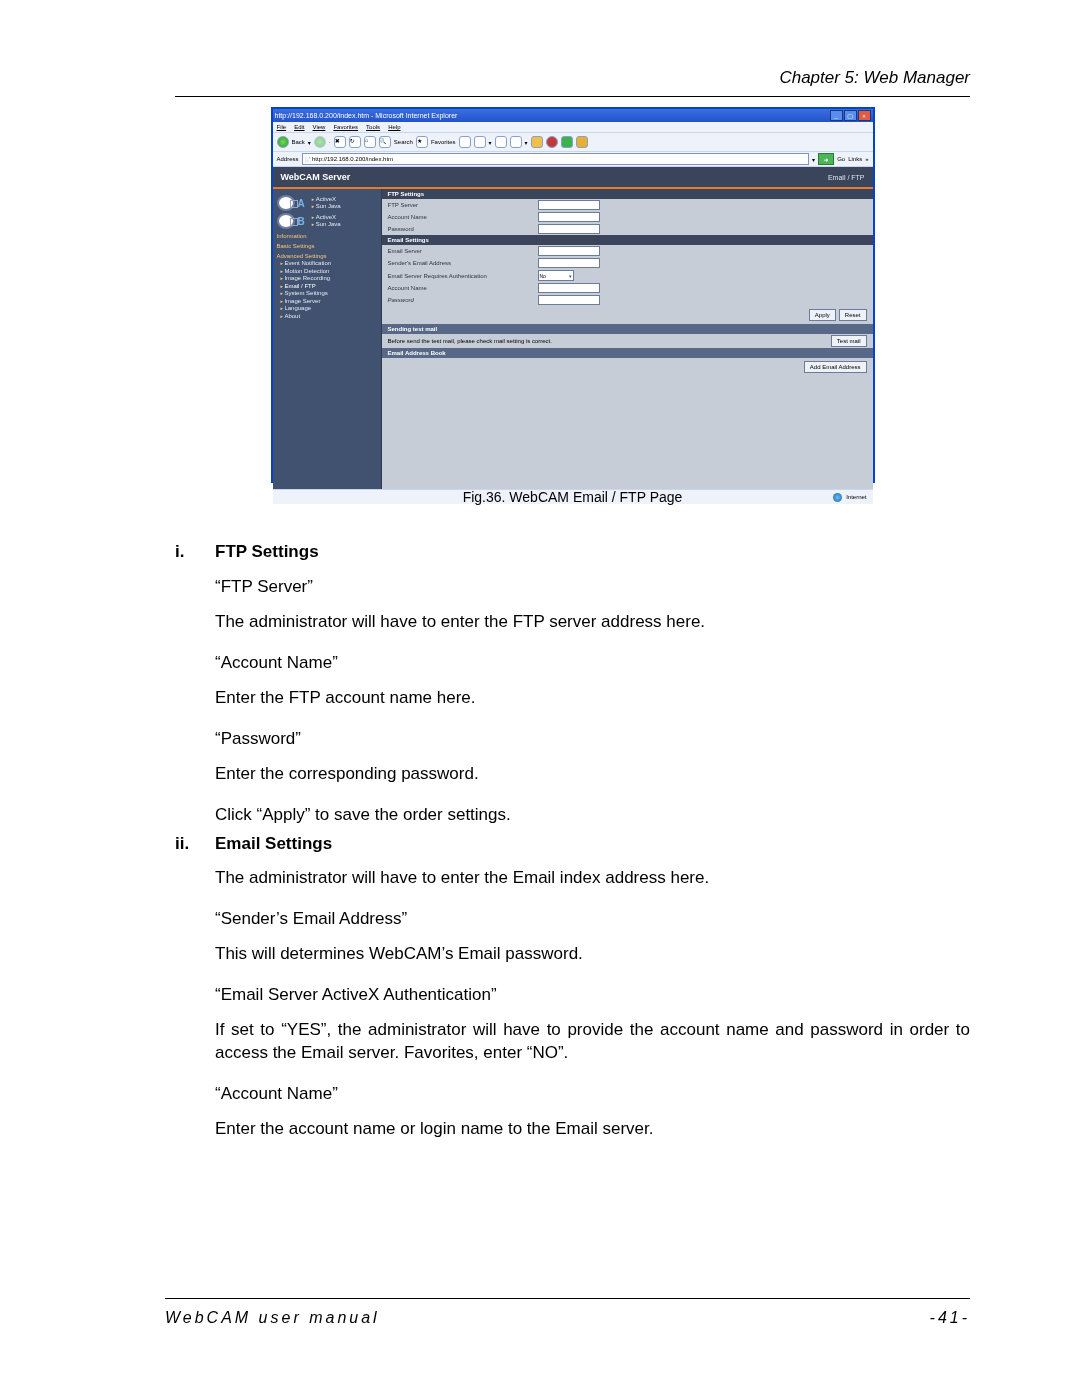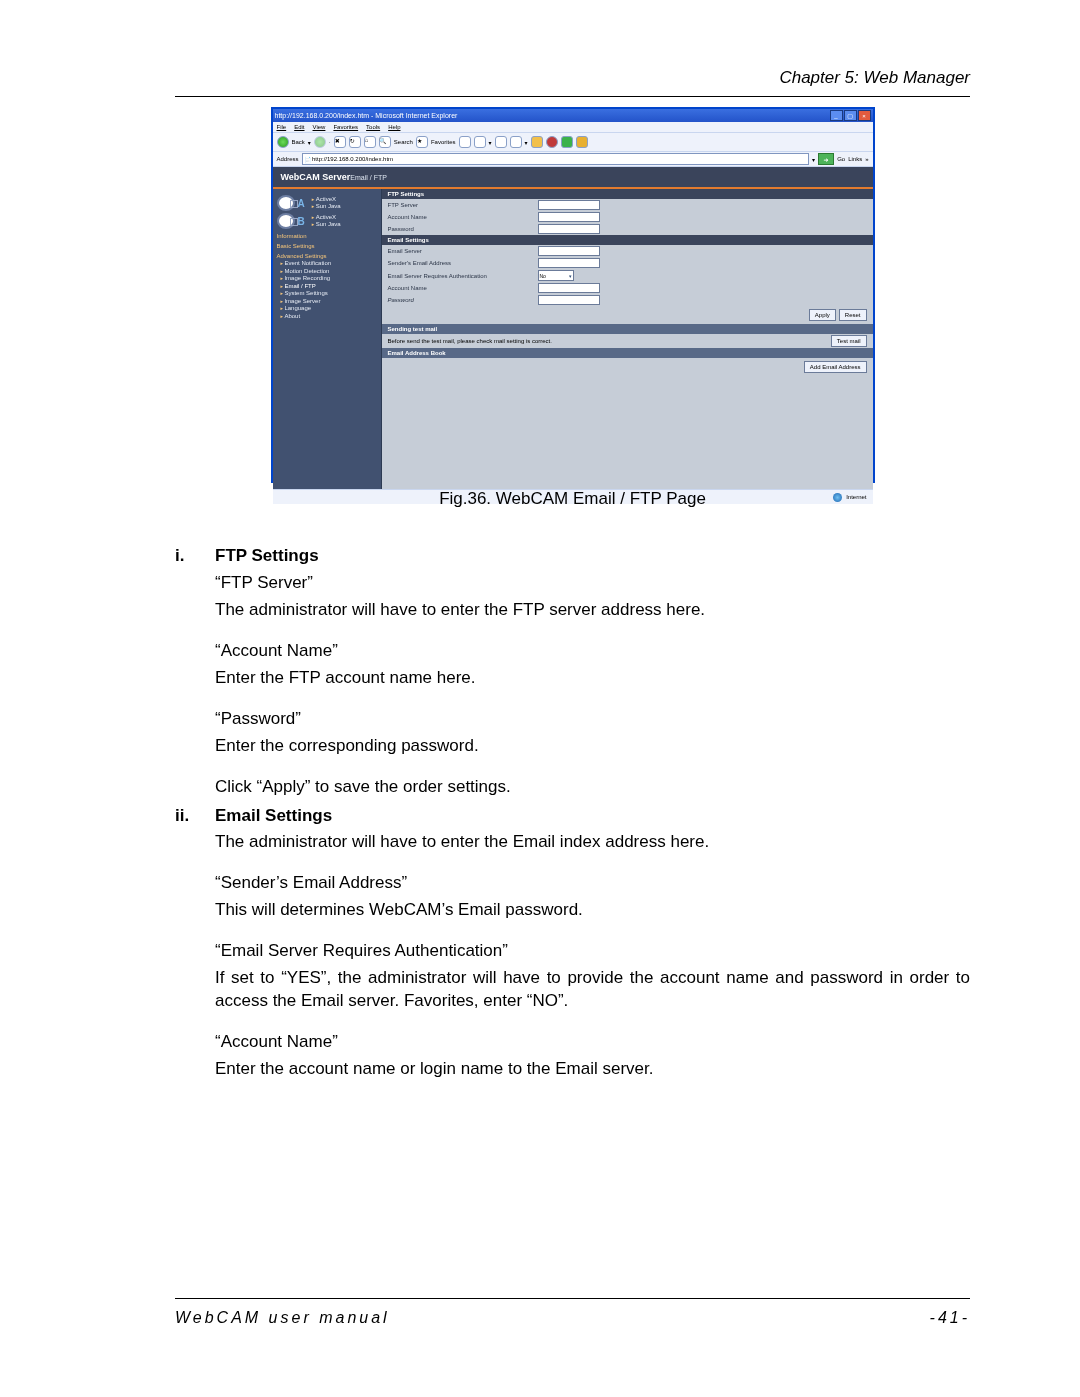--- a/index.html
+++ b/index.html
@@ -1,51 +1,51 @@
 <!DOCTYPE html>
 <html><head>
 <meta charset="utf-8">
 <style>
   html,body{margin:0;padding:0;background:#fff;font-family:Arial,Helvetica,sans-serif;color:#000}
   .page{position:relative;width:1080px;height:1397px;margin:0 auto;background:#fff}
   .content{position:absolute;left:175px;right:110px;top:68px;bottom:110px}
   .chapter{font-style:italic;font-family:Arial;text-align:right;font-size:17px;color:#000;margin-bottom:8px}
   hr.rule{border:none;border-top:1px solid #000;margin:0 0 10px 0}
-  .caption{text-align:center;font-size:17px;margin-top:6px;margin-bottom:36px}
+  .caption{text-align:center;font-size:14px;margin-top:6px;margin-bottom:36px}
 
   
-  .footer{position:absolute;left:175px;right:110px;bottom:70px}
+  .footer{position:absolute;left:165px;right:110px;bottom:70px}
   .footer-line{display:flex;justify-content:space-between;font-style:italic;font-size:16px;letter-spacing:3px;margin-top:4px}
 
   
   .body{font-size:17px;line-height:1.35}
   .sec-row{display:flex;margin-top:6px}
   .sec-num{width:40px;font-weight:bold}
   .sec-title{font-weight:bold}
-  .para{margin:4px 0 4px 40px}
+  .para{margin:12px 0 4px 40px}
   .spaced{margin-top:18px}
   .justify{text-align:justify}
 
   
   .iewin{width:600px;height:372px;margin:0 auto;border:2px solid #0044cc;background:#d6e4ef;font-family:Tahoma,Arial;font-size:7px;color:#000}
   .titlebar{height:13px;background:linear-gradient(#3a6fe0,#2353c9);color:#fff;display:flex;align-items:center;padding:0 2px;font-size:7px;justify-content:space-between}
   .tbtns{display:flex;gap:1px}
   .tbtn{width:11px;height:9px;border:1px solid #1a3a80;background:#5b8df0;color:#fff;display:flex;align-items:center;justify-content:center;font-size:6px}
   .tbtn.close{background:#e35b3e}
   .menubar{height:10px;background:#eef2fb;display:flex;gap:8px;padding:0 4px;align-items:center;font-size:6px}
   .menubar span{text-decoration:underline}
   .toolbar{height:18px;background:#eef2fb;border-top:1px solid #c9d6ef;border-bottom:1px solid #c9d6ef;display:flex;align-items:center;gap:3px;padding:0 4px;font-size:6px}
   .tbicon{width:10px;height:10px;border:1px solid #8aa0c8;border-radius:3px;background:#fff;display:inline-block}
   .tbicon.green{background:radial-gradient(#6cdc5a,#2b9a1f);border-radius:50%}
   .addrbar{height:14px;background:#eef2fb;display:flex;align-items:center;gap:3px;padding:0 4px;font-size:6px;border-bottom:1px solid #c9d6ef}
   .addrfield{flex:1;height:10px;background:#fff;border:1px solid #8096c0;display:flex;align-items:center;padding:0 2px}
   .gobtn{width:14px;height:10px;background:#4db45a;border:1px solid #2b7a33;color:#fff;display:flex;align-items:center;justify-content:center}
 
   .webarea{display:flex;height:300px;background:#c6cdd7}
-  .whead{height:20px;background:#3a445b;color:#fff;display:flex;align-items:center;padding:0 8px;font-size:9px;font-weight:bold;border-bottom:2px solid #e37b2e}
+  .whead{height:20px;background:#3a445b;color:#fff;display:flex;align-items:center;justify-content:space-between;padding:0 8px;font-size:9px;font-weight:bold;border-bottom:2px solid #e37b2e}
   .whead .right{font-weight:normal;color:#dde4ef;font-size:7px}
   .leftnav{width:100px;background:#415170;color:#e9edf5;font-size:6px;padding:4px 4px;border-right:1px solid #2c3a52}
   .cam{display:flex;align-items:center;gap:3px;margin:2px 0}
   .cam .ico{width:14px;height:12px;border-radius:50%;background:#fff;border:2px solid #6e7fa3;position:relative}
   .cam .ico::after{content:"";position:absolute;right:-5px;top:3px;width:6px;height:6px;border:1px solid #97a6c4}
   .cam .label{flex:1}
   .navlab{color:#f6c67a;margin:4px 0 1px 0}
   .navitem{color:#e4e9f2;margin-left:4px;line-height:1.25}
   .navitem.sub::before{content:"▸ ";color:#f6c67a;font-size:5px}
   .navitem.active{color:#fff}
@@ -234,21 +234,21 @@
       <div class="para">Enter the corresponding password.</div>
       <div class="para spaced">Click “Apply” to save the order settings.</div>
 
       <div class="sec-row" style="">
         <div class="sec-num">ii.</div>
         <div class="sec-title">Email Settings</div>
       </div>
       <div class="para">The administrator will have to enter the Email index address here.</div>
       <div class="para spaced">“Sender’s Email Address”</div>
       <div class="para">This will determines WebCAM’s Email password.</div>
-      <div class="para spaced">“Email Server Requires Authentication”</div>
+      <div class="para spaced">“Email Server ActiveX Authentication”</div>
       <div class="para justify">If set to “YES”, the administrator will have to provide the account name and password in order to access the Email server.   Favorites, enter “NO”.</div>
       <div class="para spaced">“Account Name”</div>
       <div class="para">Enter the account name or login name to the Email server.</div>
     </div>
   </div>
 
   <div class="footer">
     <hr class="rule">
     <div class="footer-line">
       <span>WebCAM user manual</span>

